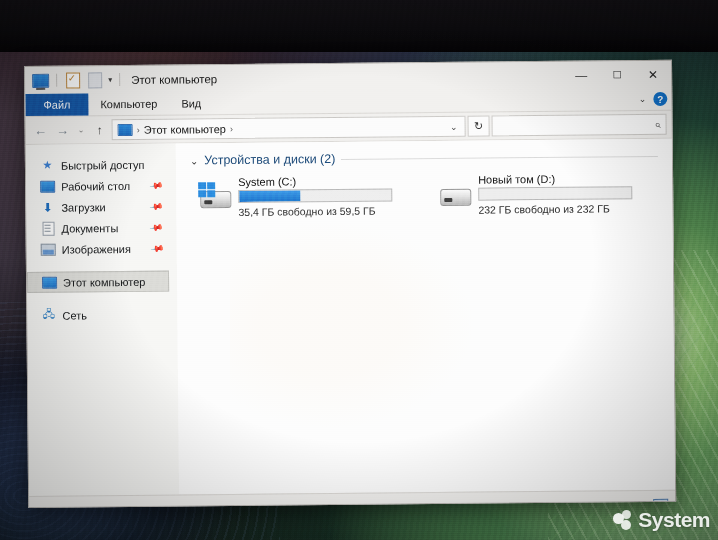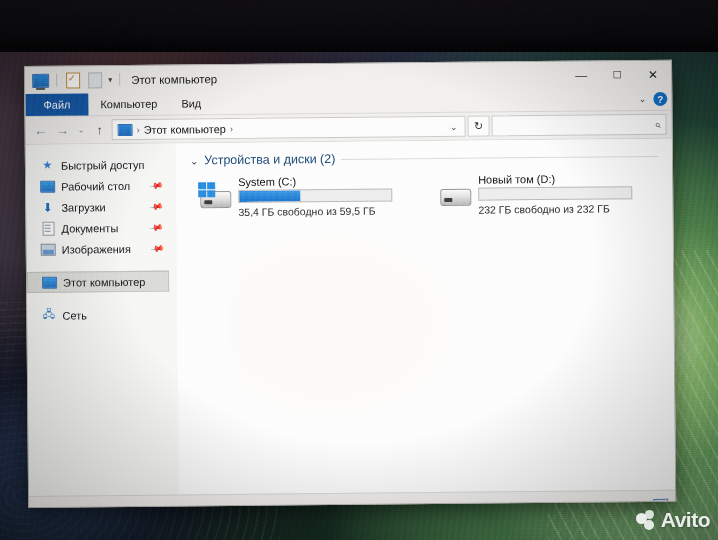--- a/index.html
+++ b/index.html
@@ -347,15 +347,15 @@
   <div class="glare"></div>
   <div class="moire"></div>
   <div class="vignette"></div>
 
   <div class="avito">
     <span class="avito-logo">
         <i class="c1"></i>
         <i class="c2"></i>
         <i class="c3"></i>
       </span>
-    <span class="avito-txt">Avito</span>
+    <span class="avito-txt">System</span>
   </div>
 </div>
 
 </body></html>

